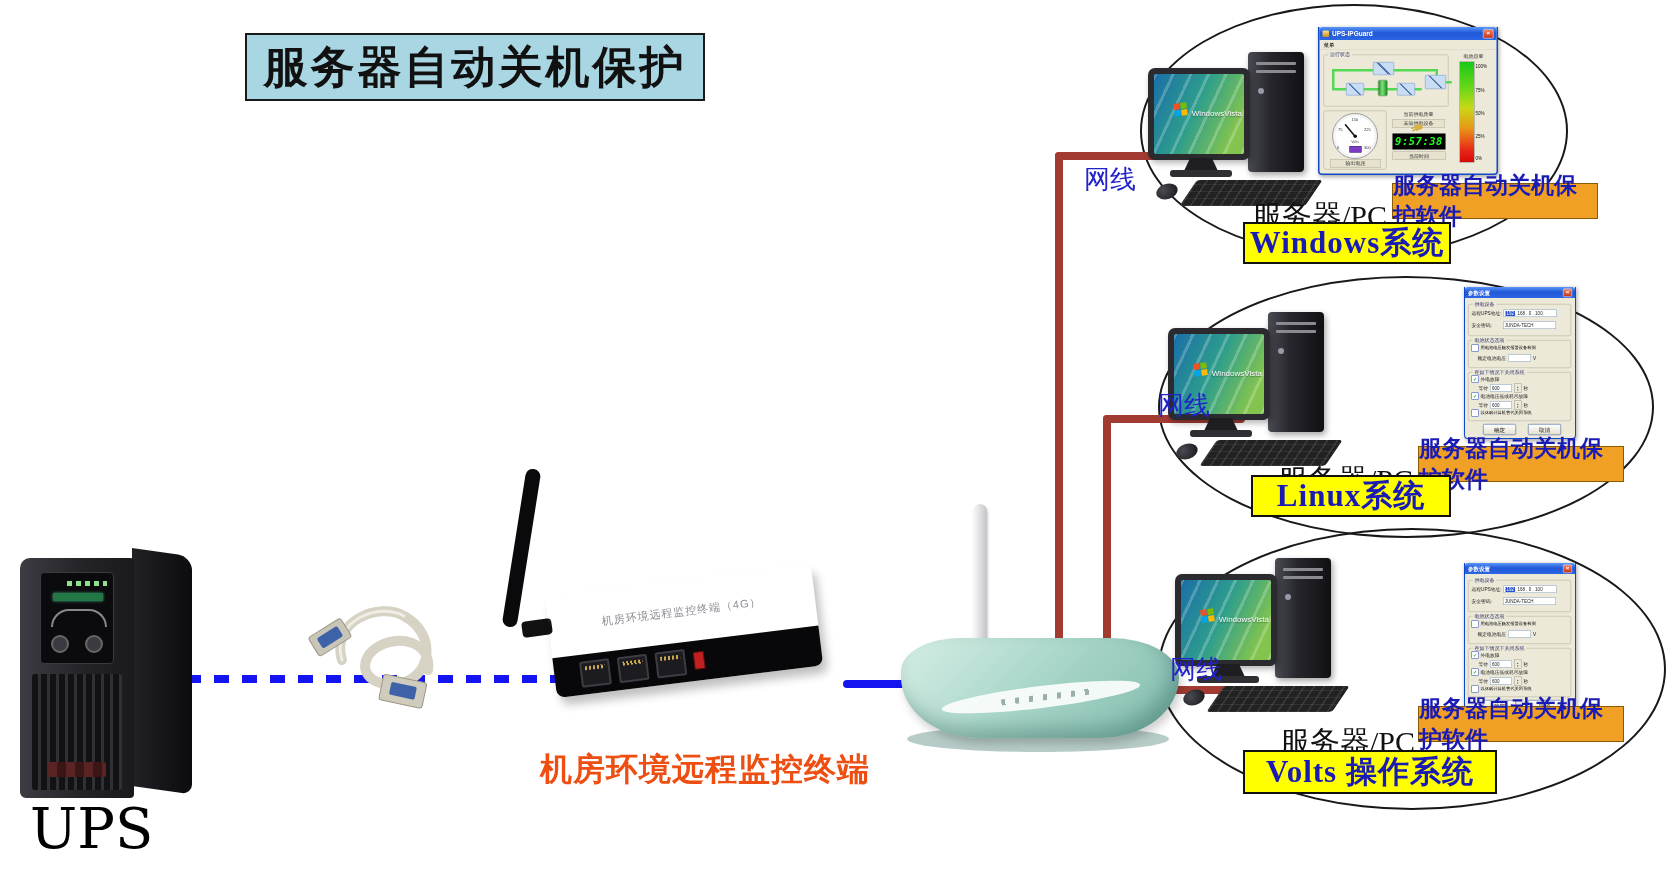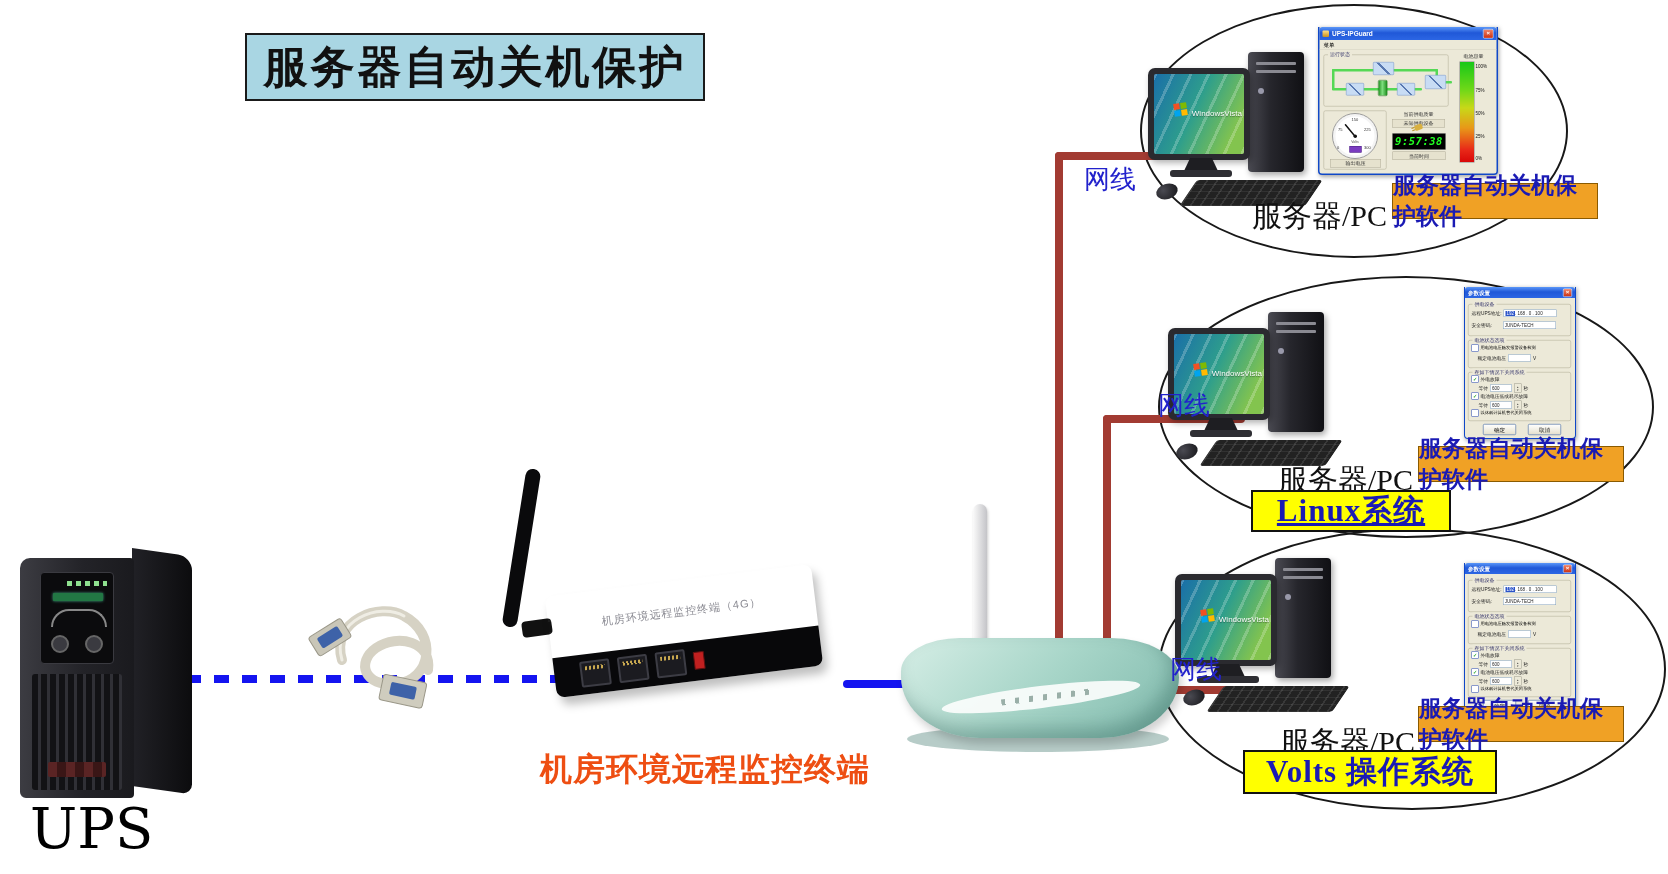--- a/index.html
+++ b/index.html
@@ -328,20 +328,21 @@
           <span class="btick" style="left:48px;top:116px;">50%</span>
           <span class="btick" style="left:48px;top:162px;">25%</span>
           <span class="btick" style="left:48px;top:206px;">0%</span>
         </div>
       </div>
     </div>
   </div>
 
   <div class="abs pc-label" style="left:1252px;top:196px;">服务器/PC</div>
   <div class="abs badge" style="left:1392px;top:183px;width:204px;height:34px;">服务器自动关机保护软件</div>
+  <div class="abs os-box" style="left:1243px;top:222px;width:204px;height:38px;">Windows系统</div>
 
   <div class="abs pc" style="left:1168px;top:312px;">
     <div class="tw">
         <span class="slot" style="top:10px;"></span>
         <span class="slot" style="top:18px;"></span>
         <span class="pwr"></span>
       </div>
     <div class="mon">
       <div class="scr">
         <span class="winflag">
@@ -426,21 +427,21 @@
           </div>
         </div>
         <div class="btn" style="position:absolute;left:36px;top:252px;width:64px;height:20px;">确定</div>
         <div class="btn" style="position:absolute;left:126px;top:252px;width:64px;height:20px;">取消</div>
       </div>
     </div>
   </div>
 
   <div class="abs pc-label" style="left:1278px;top:460px;">服务器/PC</div>
   <div class="abs badge" style="left:1418px;top:446px;width:204px;height:34px;">服务器自动关机保护软件</div>
-  <div class="abs os-box" style="left:1251px;top:490px;width:196px;height:38px;text-decoration:underline;">Linux系统</div>
+  <div class="abs os-box" style="left:1251px;top:475px;width:196px;height:38px;">Linux系统</div>
 
   <div class="abs pc" style="left:1175px;top:558px;">
     <div class="tw">
         <span class="slot" style="top:10px;"></span>
         <span class="slot" style="top:18px;"></span>
         <span class="pwr"></span>
       </div>
     <div class="mon">
       <div class="scr">
         <span class="winflag">

